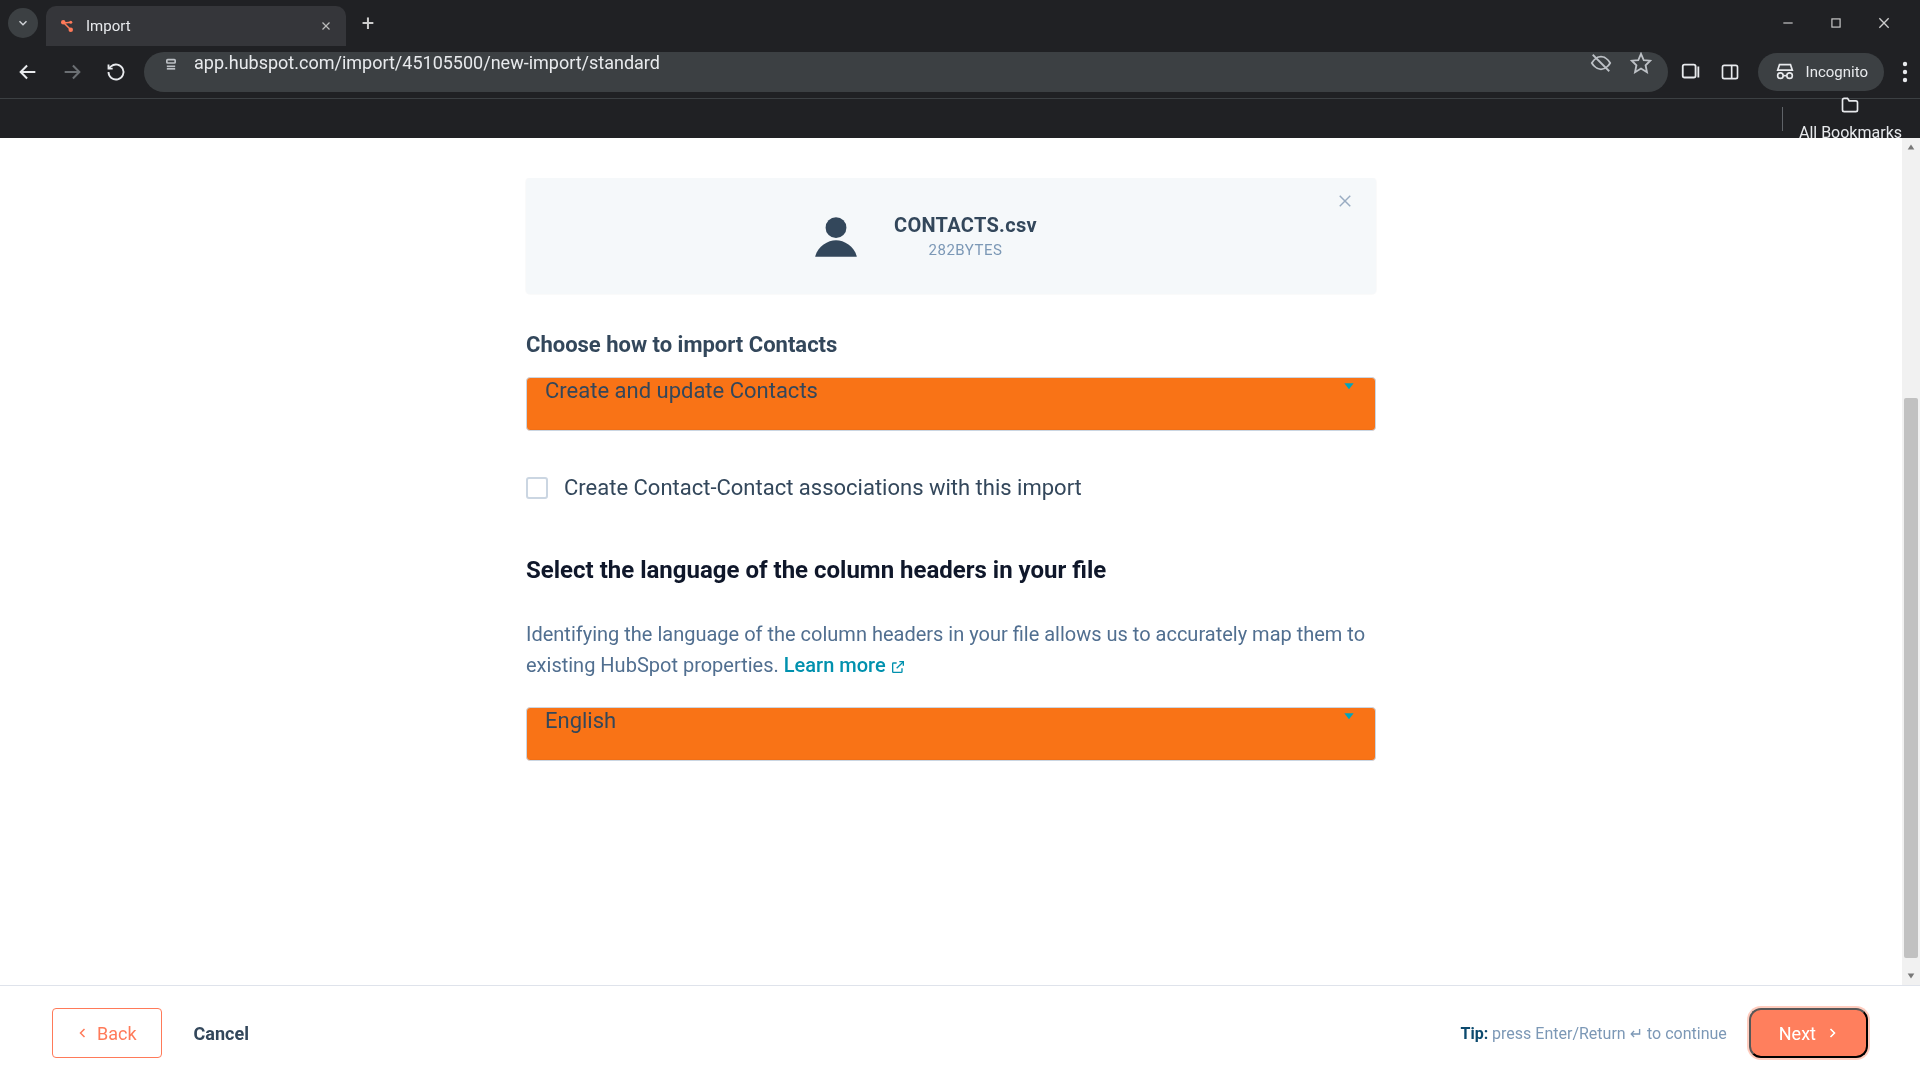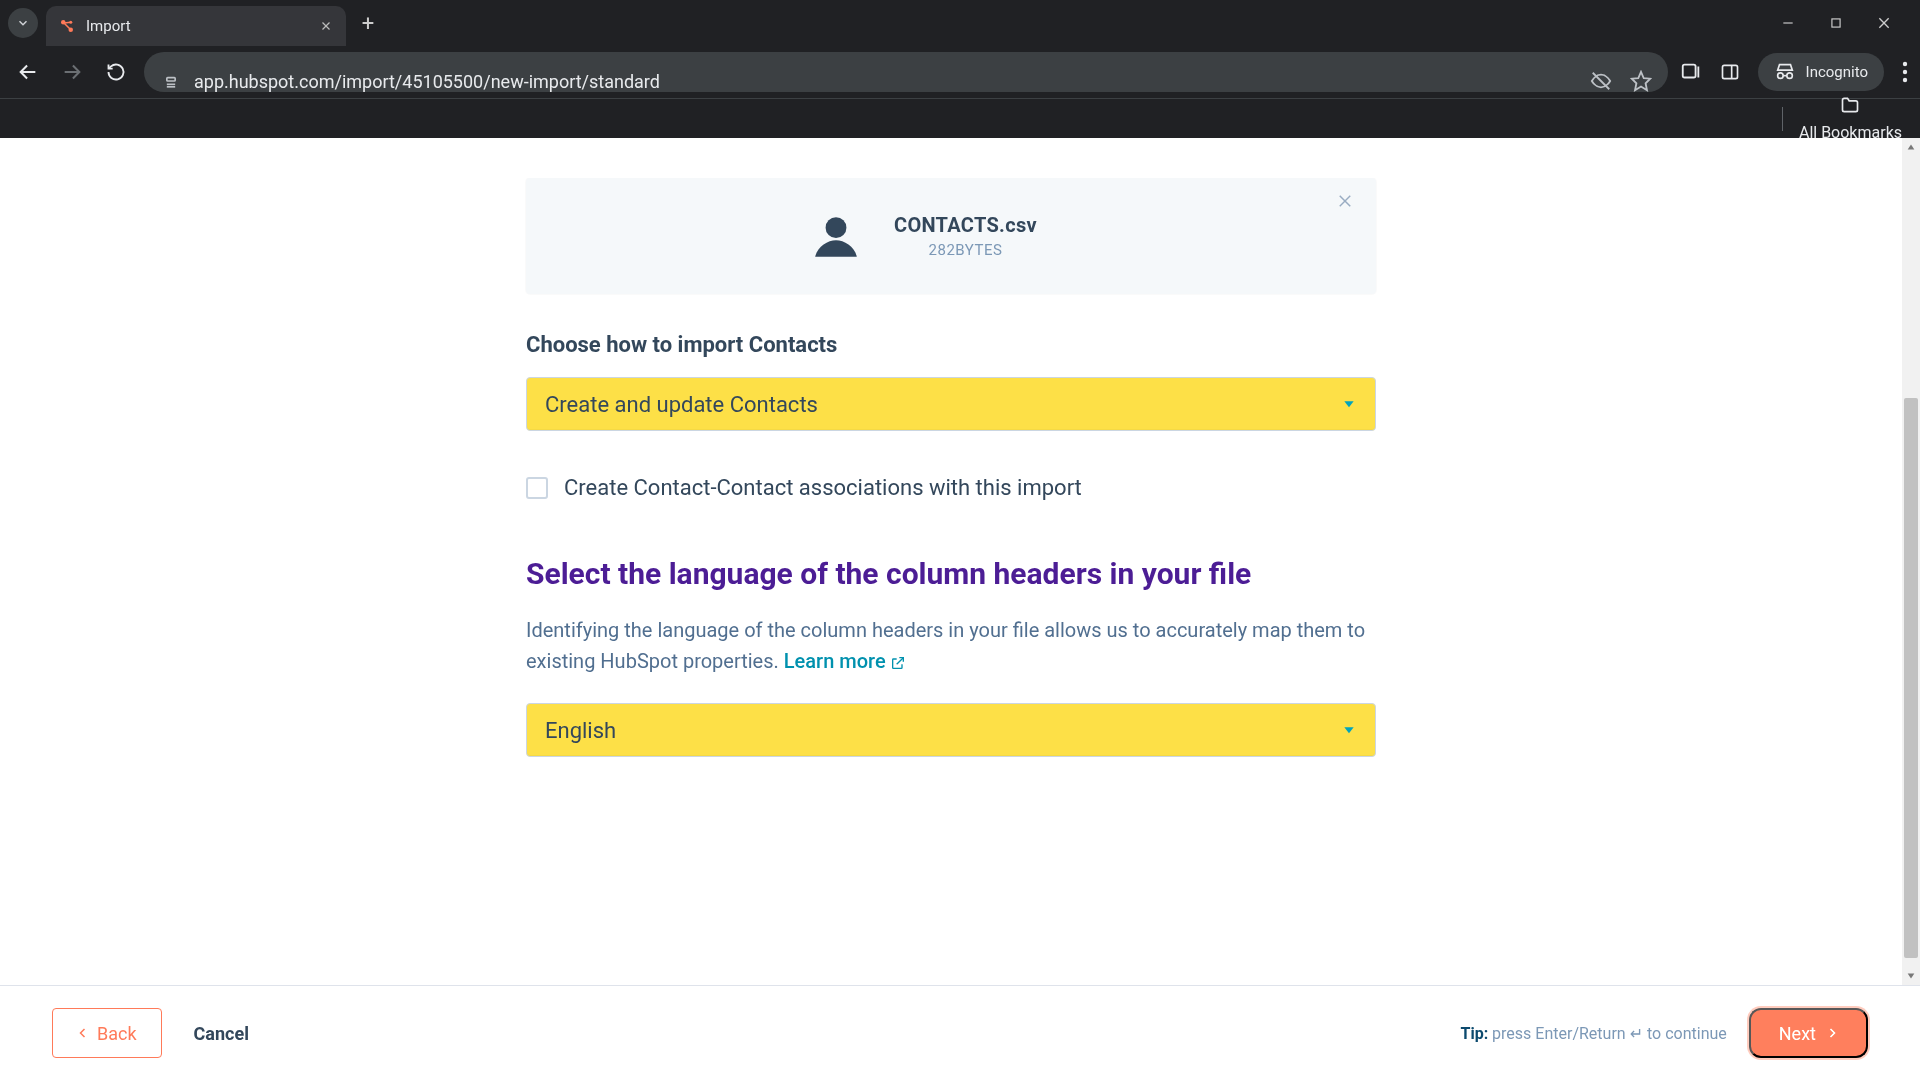--- a/index.html
+++ b/index.html
@@ -13,21 +13,21 @@
   .tab .favicon { width:18px; height:18px; }
   .tab .title { flex:1; font-size: 15px; color:#e8eaed; white-space:nowrap; overflow:hidden; text-overflow:ellipsis;}
   .tab .close { width:16px; height:16px; display:flex;align-items:center;justify-content:center; color:#bbb; cursor:pointer;}
   .new-tab { width:28px;height:28px;display:flex;align-items:center;justify-content:center;color:#ccc;cursor:pointer;font-size:22px;}
   .window-controls { margin-left:auto; display:flex; gap:28px; padding-right:18px; color:#ccc; align-items:center;}
   .window-controls span { cursor:pointer; display:flex;align-items:center;justify-content:center;width:20px;height:20px;}
 
   .toolbar { display:flex; align-items:center; height:52px; padding: 0 12px; gap: 12px; }
   .nav-btn { width:32px;height:32px;display:flex;align-items:center;justify-content:center;color:#bdc1c6;cursor:pointer;border-radius:50%;}
   .nav-btn.disabled { color:#6b6f73; cursor:default;}
-  .url-bar { flex:1; background:#3c4043; border-radius:22px; height:40px; display:flex;align-items:flex-end;padding:0 16px; gap:12px; color:#e8eaed;}
+  .url-bar { flex:1; background:#3c4043; border-radius:22px; height:40px; display:flex;align-items:flex-start;padding:0 16px; gap:12px; color:#e8eaed;}
   .url-bar .site-chip { width:22px;height:22px;display:flex;align-items:center;justify-content:center;}
   .url-bar .url { font-size:18px; color:#e8eaed; white-space:nowrap;}
   .url-bar .right-icons { margin-left:auto; display:flex; gap:18px; align-items:center;}
   .toolbar-right { display:flex;align-items:center;gap:18px; color:#e8eaed;}
   .incognito-chip { background:#3c4043; border-radius:20px; height:38px; display:flex;align-items:center;gap:10px; padding:16px 16px; font-size:15px;}
   .bookmarks-bar { height:40px; display:flex;align-items:center;justify-content:flex-end;padding:0 18px; border-top:1px solid #3c4043;}
   .bookmarks-bar .sep{ width:1px;height:24px;background:#5f6368;margin-right:16px;}
   .bookmarks-bar .item{display:flex;align-items:center;gap:8px;color:#e8eaed;font-size:16px;cursor:pointer;flex-direction:column;}
 
   
@@ -36,33 +36,33 @@
   .center-col { width: 850px; margin: 0 auto; }
 
   .file-card { background:#f5f8fa; border-radius:4px; padding: 28px 20px; display:flex; align-items:center; gap:28px; position:relative; margin-bottom: 38px; box-shadow: 0 0 0 1px rgba(0,0,0,0.02);}
   .file-card .avatar-wrap { width:60px; height:60px; margin-left: 260px; display:flex;align-items:center;justify-content:center;}
   .file-card .file-text { display:flex; flex-direction:column; align-items:center; justify-content:center;}
   .file-card .fname { font-weight:700; color:#33475b; font-size:20px; letter-spacing:0.3px;}
   .file-card .fsize { color:#7c98b6; font-size:15px; margin-top:4px; letter-spacing:0.5px;}
   .file-card .remove { position:absolute; right:22px; top:14px; color:#99acc2; cursor:pointer; font-size:20px;}
 
   .section-label { color:#33475b; font-size:22px; font-weight:700; margin-bottom:20px;}
-  .dropdown { width:100%; border:1px solid #cbd6e2; background:#fde047; border-radius:4px; height:54px; display:flex; align-items:center; padding:0 18px; position:relative; cursor:pointer; margin-bottom:44px; box-shadow: inset 0 -1px 0 rgba(0,0,0,0.03);}
+  .dropdown { width:100%; border:1px solid #cbd6e2; background:#f97316; border-radius:4px; height:54px; display:flex; padding:0 18px; position:relative; cursor:pointer; margin-bottom:44px; box-shadow: inset 0 -1px 0 rgba(0,0,0,0.03);}
   .dropdown .value { color:#33475b; font-size:22px;}
   .dropdown .caret { position:absolute; right:18px; color:#00a4bd;}
 
   .assoc-label { display:flex; align-items:center; gap:12px; margin-bottom:18px;}
   .assoc-label .txt { color:#33475b; font-size:22px; font-weight:700;}
   .assoc-label .info { width:18px;height:18px;border-radius:50%;background:#7c98b6;color:#fff;display:flex;align-items:center;justify-content:center;font-size:12px;font-weight:700;cursor:help;}
 
   .checkbox-row { display:flex; align-items:center; gap:16px; margin-bottom:56px;}
   .checkbox-row .box { width:22px;height:22px;border:2px solid #cbd6e2;border-radius:3px;background:#fff;cursor:pointer;}
   .checkbox-row .lbl { color:#33475b; font-size:22px;}
 
-  .big-heading { color:#4c1d95; font-size:30px; font-weight:700; margin-bottom:24px;}
+  .big-heading { color:#0f172a; font-size:24px; font-weight:700; margin-bottom:35px;}
   .desc { color:#516f90; font-size:20px; line-height:1.55; margin-bottom:26px;}
   .desc a { color:#0091ae; text-decoration:none; font-weight:500;}
   .ext-icon { display:inline-block; margin-left:4px; vertical-align:middle;}
 
   
   .fake-scroll { position:absolute; right:0; top:0; bottom:95px; width:18px; background:#f1f1f1;}
   .fake-scroll .thumb { position:absolute; left:2px; right:2px; top:260px; height:560px; background:#c1c1c1; border-radius:2px;}
   .fake-scroll .arrow { position:absolute;left:0;right:0;height:18px;display:flex;align-items:center;justify-content:center;color:#787878;}
   .fake-scroll .arrow.up{top:0;} .fake-scroll .arrow.down{bottom:0;}
 

